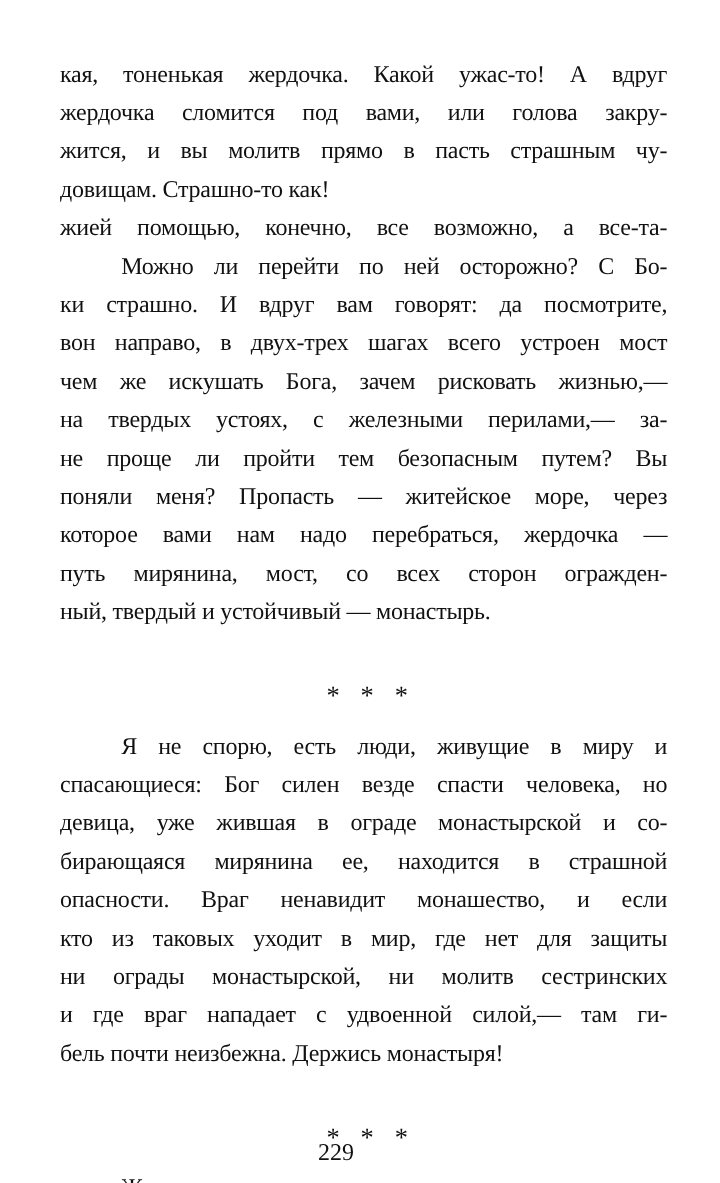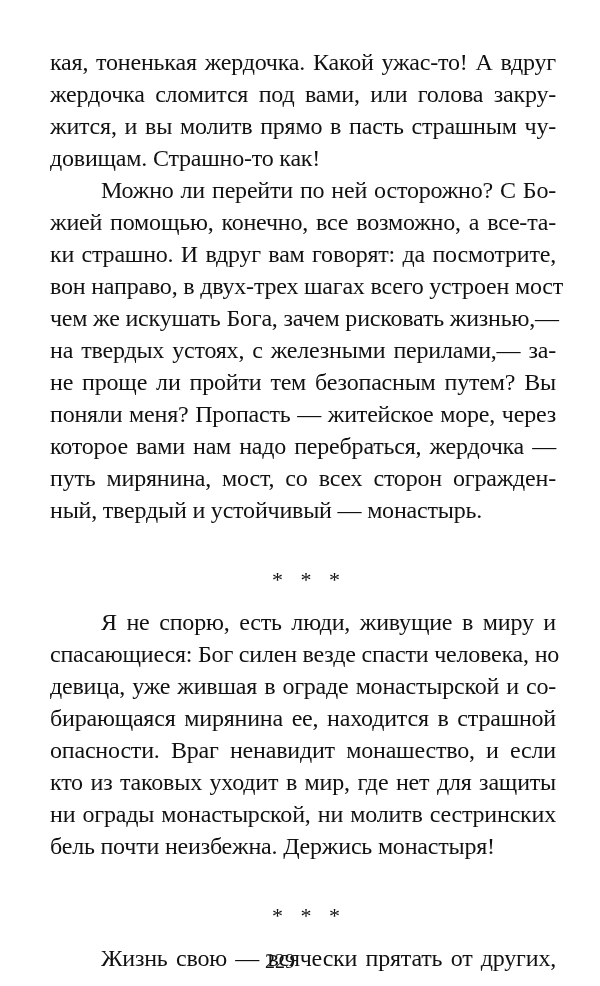--- a/index.html
+++ b/index.html
@@ -18,21 +18,21 @@
     .page {
       position: absolute;
       left: 50px;
       top: 46px;
       width: 506px;
     }
     .line {
       display: block;
       height: 32px;
       line-height: 32px;
-      font-size: 24px;
+      font-size: 20px;
       white-space: nowrap;
       text-align: justify;
       text-align-last: justify;
       letter-spacing: -0.2px;
     }
     .line.last {
       text-align-last: left;
     }
     .line.indent {
       padding-left: 51px;
@@ -64,22 +64,22 @@
 <div class="page">
 
   <div>
     <span class="line">кая, тоненькая жердочка. Какой ужас-то! А вдруг</span>
     <span class="line">жердочка сломится под вами, или голова закру-</span>
     <span class="line">жится, и вы молитв прямо в пасть страшным чу-</span>
     <span class="line last">довищам. Страшно-то как!</span>
   </div>
 
   <div>
+    <span class="line">жией помощью, конечно, все возможно, а все-та-</span>
     <span class="line indent">Можно ли перейти по ней осторожно? С Бо-</span>
-    <span class="line">жией помощью, конечно, все возможно, а все-та-</span>
     <span class="line">ки страшно. И вдруг вам говорят: да посмотрите,</span>
     <span class="line">вон направо, в двух-трех шагах всего устроен мост</span>
     <span class="line">чем же искушать Бога, зачем рисковать жизнью,—</span>
     <span class="line">на твердых устоях, с железными перилами,— за-</span>
     <span class="line">не проще ли пройти тем безопасным путем? Вы</span>
     <span class="line">поняли меня? Пропасть — житейское море, через</span>
     <span class="line">которое вами нам надо перебраться, жердочка —</span>
     <span class="line">путь мирянина, мост, со всех сторон огражден-</span>
     <span class="line last">ный, твердый и устойчивый — монастырь.</span>
   </div>
@@ -88,20 +88,21 @@
   <span class="sep">* * *</span>
 
   <div>
     <span class="line indent">Я не спорю, есть люди, живущие в миру и</span>
     <span class="line">спасающиеся: Бог силен везде спасти человека, но</span>
     <span class="line">девица, уже жившая в ограде монастырской и со-</span>
     <span class="line">бирающаяся мирянина ее, находится в страшной</span>
     <span class="line">опасности. Враг ненавидит монашество, и если</span>
     <span class="line">кто из таковых уходит в мир, где нет для защиты</span>
     <span class="line">ни ограды монастырской, ни молитв сестринских</span>
+    <span class="line">и где враг нападает с удвоенной силой,— там ги-</span>
     <span class="line last">бель почти неизбежна. Держись монастыря!</span>
   </div>
 
   <div class="gap-before-sep"></div>
   <span class="sep">* * *</span>
 
   <div>
     <span class="line indent">Жизнь свою — всячески прятать от других,</span>
 
   </div>

